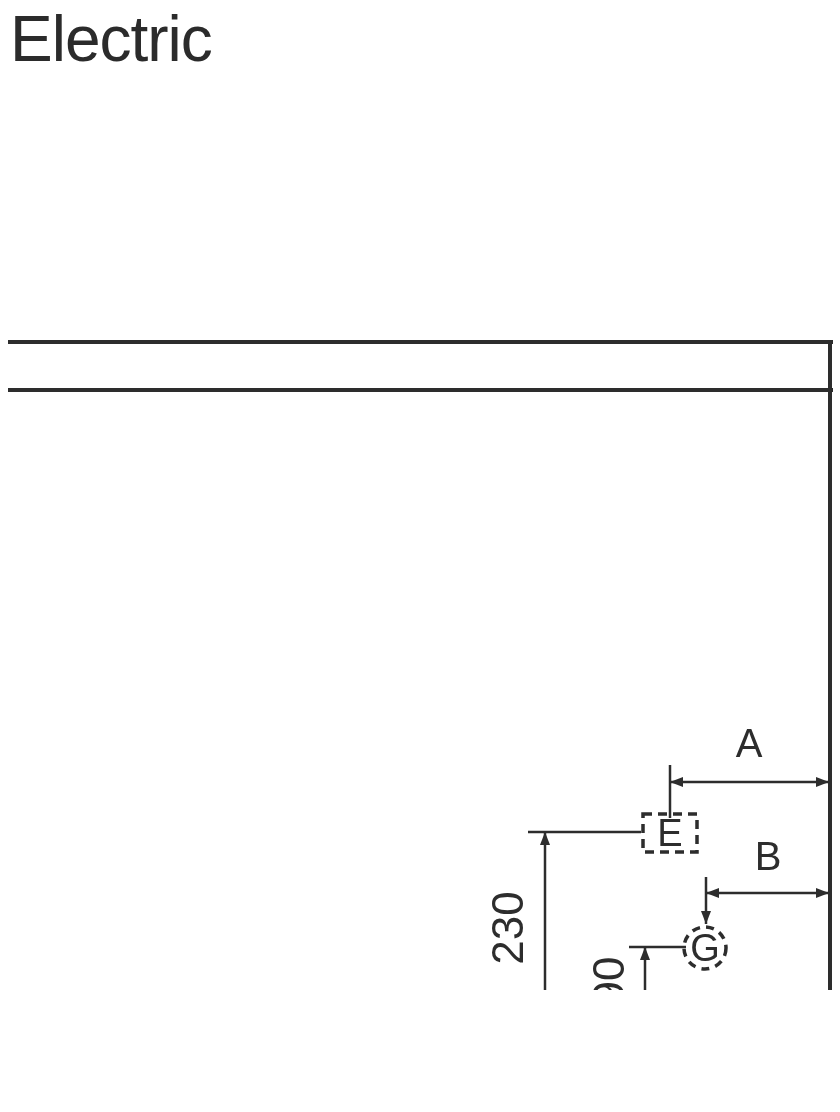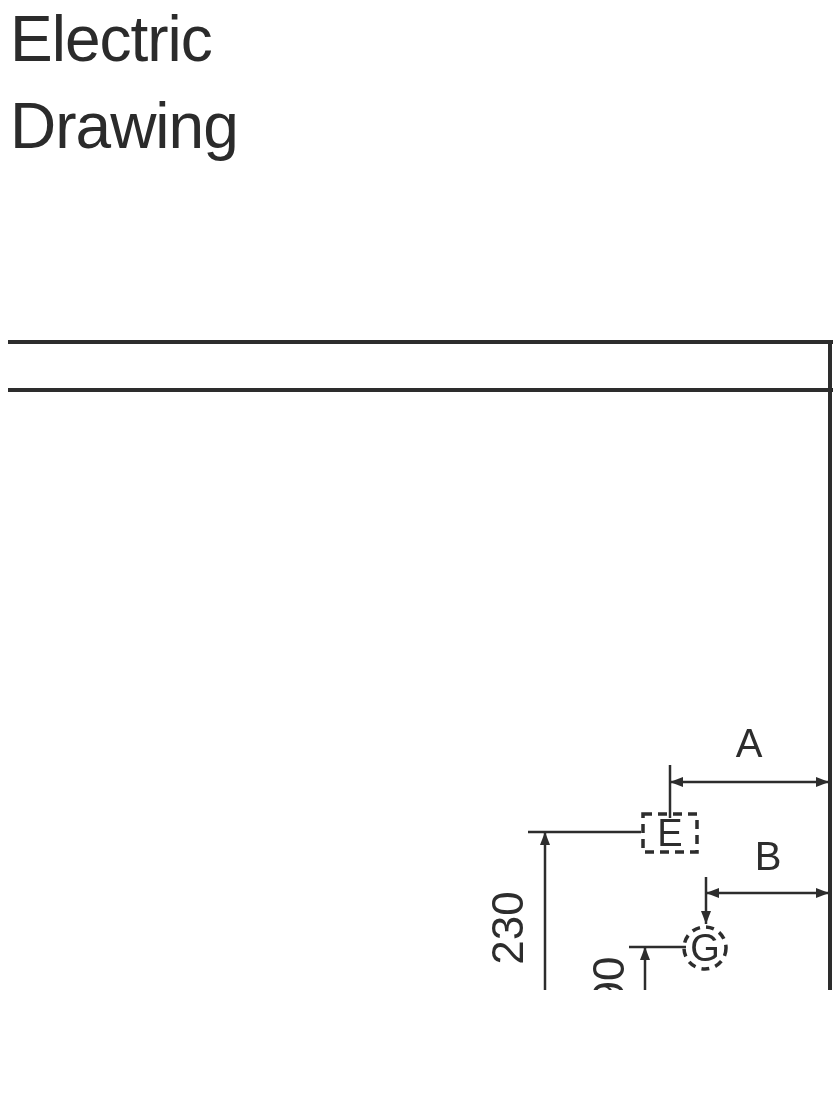--- a/index.html
+++ b/index.html
@@ -54,21 +54,20 @@
   .label-marker { font-size: 38px; }
   .label-number { font-size: 44px; }
 </style>
 </head>
 <body>
 
 <div class="page">
 
   <div class="title">
     <div>Electric</div>
-    <div>Drawing</div>
   </div>
 
   <svg class="drawing-svg" viewBox="0 0 840 1112">
     <defs>
       <marker id="arr" markerWidth="16" markerHeight="12" refX="13" refY="5" orient="auto-start-reverse" markerUnits="userSpaceOnUse">
         <path d="M0,0 L13,5 L0,10 Z" fill="#2d2d2d"></path>
       </marker>
     </defs>
 
     <line class="outline" x1="8" y1="342" x2="833" y2="342"></line>

